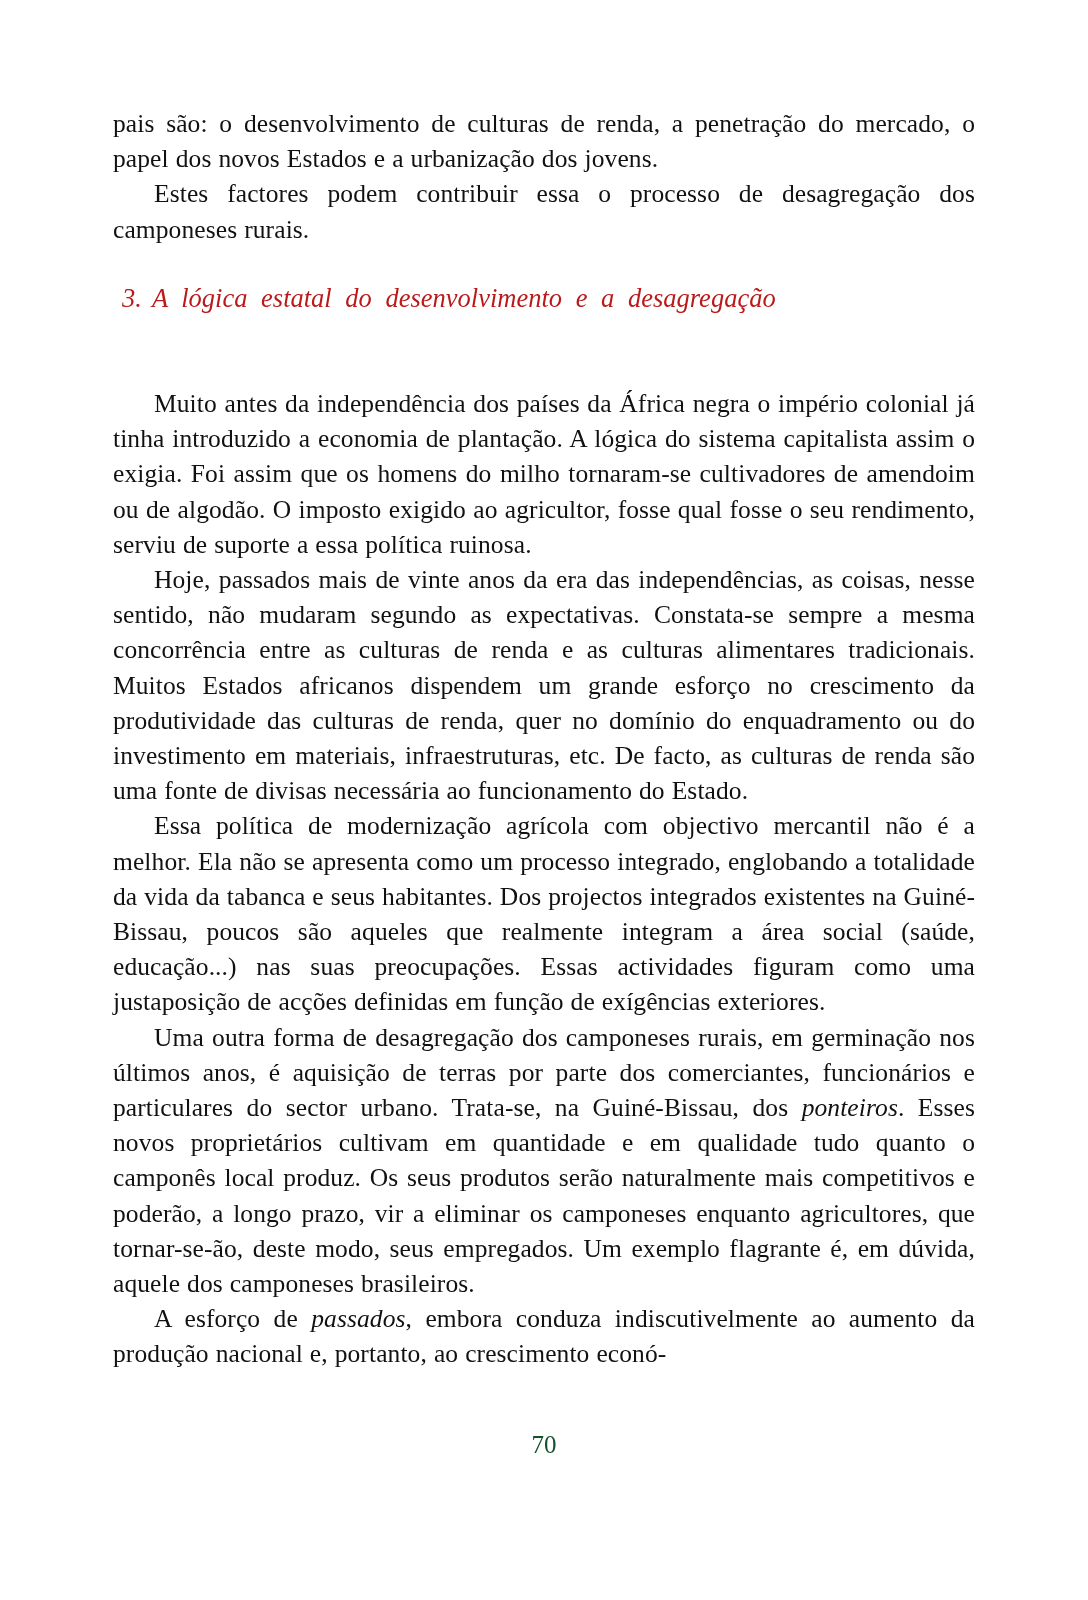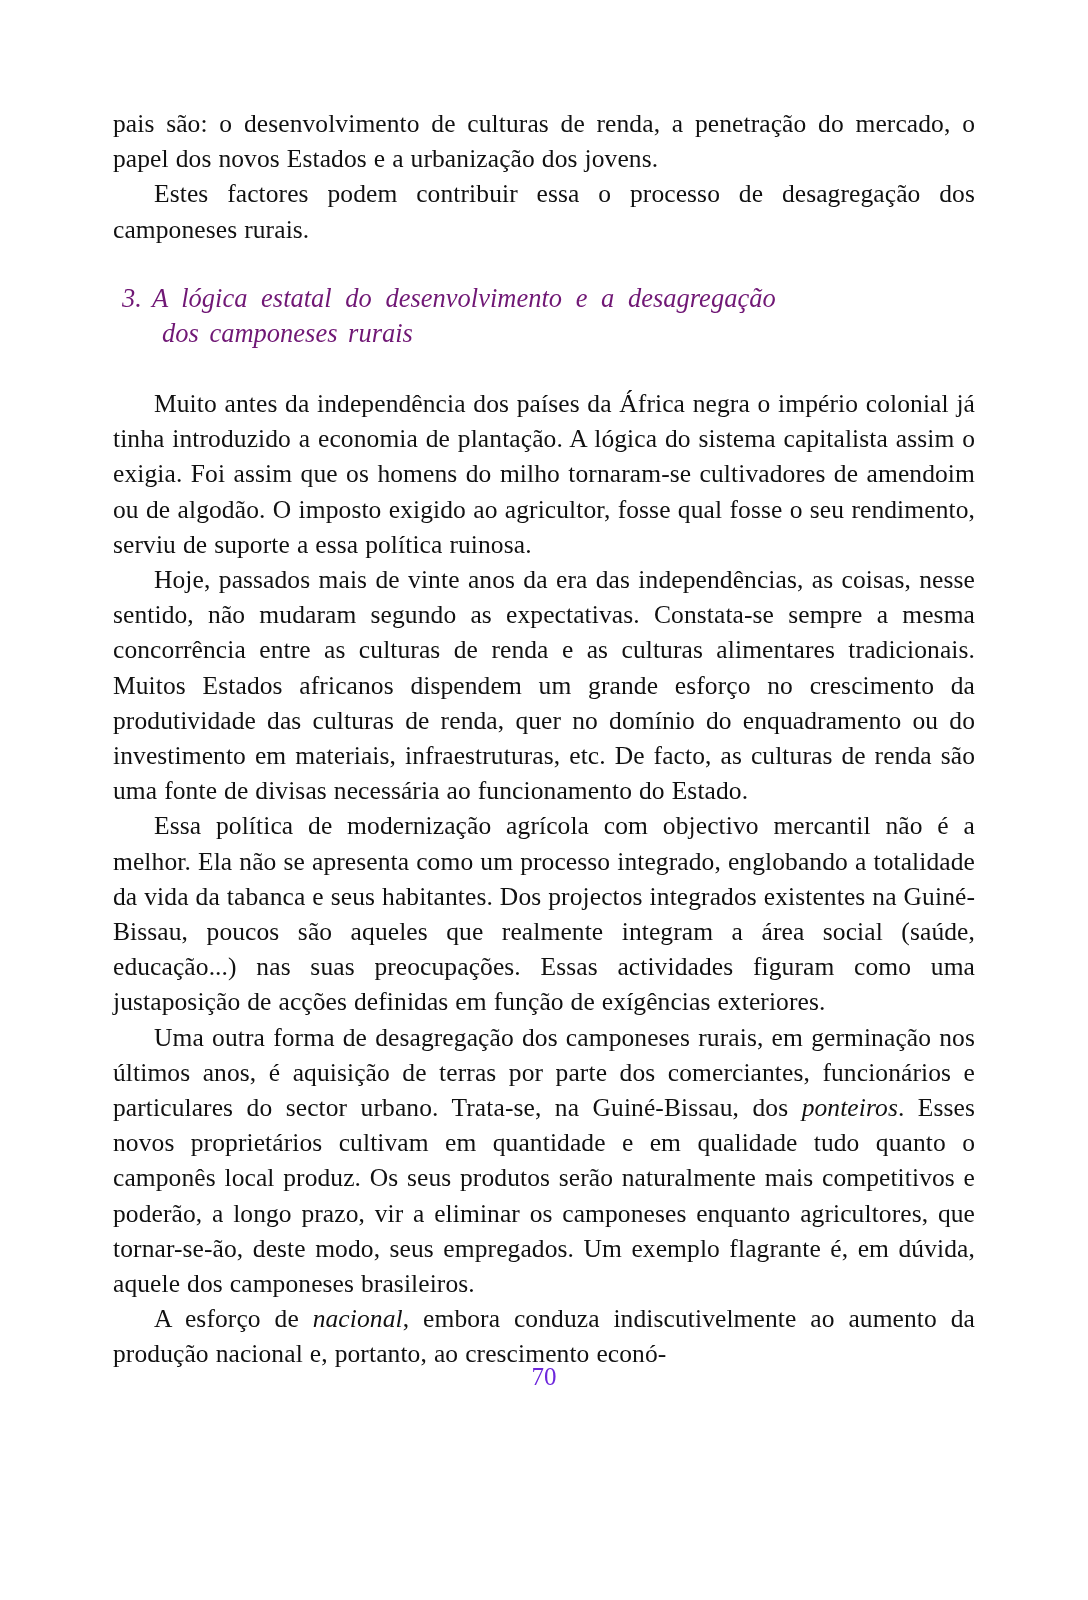--- a/index.html
+++ b/index.html
@@ -47,21 +47,21 @@
   }
   .para.nofill::after { content: none; display: none; }
 
   .section-heading {
     margin: 0;
     padding: 0;
     font-weight: normal;
     font-style: italic;
     font-size: 26.5px;
     line-height: 35px;
-    color: #701a75;
+    color: #b91c1c;
   }
   .heading-wrap {
     position: absolute;
     left: 122px;
     top: 281px;
     width: 860px;
   }
   .heading-line {
     display: block;
     white-space: nowrap;
@@ -78,26 +78,26 @@
     font-style: italic;
     margin-right: 10px;
   }
 
   .block-a { position: absolute; left: 113px; top: 106px; width: 862px; }
   .block-b { position: absolute; left: 113px; top: 386px; width: 862px; }
 
   .pagenum {
     position: absolute;
     left: 0;
-    top: 1362px;
+    top: 1430px;
     width: 1088px;
     text-align: center;
     font-size: 25px;
     line-height: 30px;
-    color: #6d28d9;
+    color: #14532d;
   }
 
   em.it { font-style: italic; }
 
   
   .page { filter: contrast(1.02); }
 </style>
 </head>
 <body>
 
@@ -106,31 +106,30 @@
   <div class="block-a">
     <p class="para nofill">pais são: o desenvolvimento de culturas de renda, a penetração do mercado, o papel dos novos Estados e a urbanização dos jovens.</p>
     <p class="para indent nofill">Estes factores podem contribuir essa o processo de desagregação dos camponeses rurais.</p>
   </div>
 
   <div class="heading-wrap">
     <h2 class="section-heading">
       <span class="heading-line l1">
         <span class="heading-num">3.</span><span>A lógica estatal do desenvolvimento e a desagregação</span>
       </span>
-      <span class="heading-line l2">dos camponeses rurais</span>
     </h2>
   </div>
 
   <div class="block-b">
     <p class="para indent nofill">Muito antes da independência dos países da África negra o império colonial já tinha introduzido a economia de plantação. A lógica do sistema capitalista assim o exigia. Foi assim que os homens do milho tornaram-se cultivadores de amendoim ou de algodão. O imposto exigido ao agricultor, fosse qual fosse o seu rendimento, serviu de suporte a essa política ruinosa.</p>
 
     <p class="para indent nofill">Hoje, passados mais de vinte anos da era das independências, as coisas, nesse sentido, não mudaram segundo as expectativas. Constata-se sempre a mesma concorrência entre as culturas de renda e as culturas alimentares tradicionais. Muitos Estados africanos dispendem um grande esforço no crescimento da produtividade das culturas de renda, quer no domínio do enquadramento ou do investimento em materiais, infraestruturas, etc. De facto, as culturas de renda são uma fonte de divisas necessária ao funcionamento do Estado.</p>
 
     <p class="para indent nofill">Essa política de modernização agrícola com objectivo mercantil não é a melhor. Ela não se apresenta como um processo integrado, englobando a totalidade da vida da tabanca e seus habitantes. Dos projectos integrados existentes na Guiné-Bissau, poucos são aqueles que realmente integram a área social (saúde, educação...) nas suas preocupações. Essas actividades figuram como uma justaposição de acções definidas em função de exígências exteriores.</p>
 
     <p class="para indent nofill"><span>Uma outra forma de desagregação dos camponeses rurais, em germinação nos últimos anos, é aquisição de terras por parte dos comerciantes, funcionários e particulares do sector urbano. Trata-se, na Guiné-Bissau, dos </span><em class="it">ponteiros</em><span>. Esses novos proprietários cultivam em quantidade e em qualidade tudo quanto o camponês local produz. Os seus produtos serão naturalmente mais competitivos e poderão, a longo prazo, vir a eliminar os camponeses enquanto agricultores, que tornar-se-ão, deste modo, seus empregados. Um exemplo flagrante é, em dúvida, aquele dos camponeses brasileiros.</span></p>
 
-    <p class="para indent nofill"><span>A esforço de </span><em class="it">nacional</em><span>, embora conduza indiscutivelmente ao aumento da produção nacional e, portanto, ao crescimento econó-</span></p>
+    <p class="para indent nofill"><span>A esforço de </span><em class="it">passados</em><span>, embora conduza indiscutivelmente ao aumento da produção nacional e, portanto, ao crescimento econó-</span></p>
   </div>
 
   <div class="pagenum">70</div>
 
 </div>
 
 </body></html>

